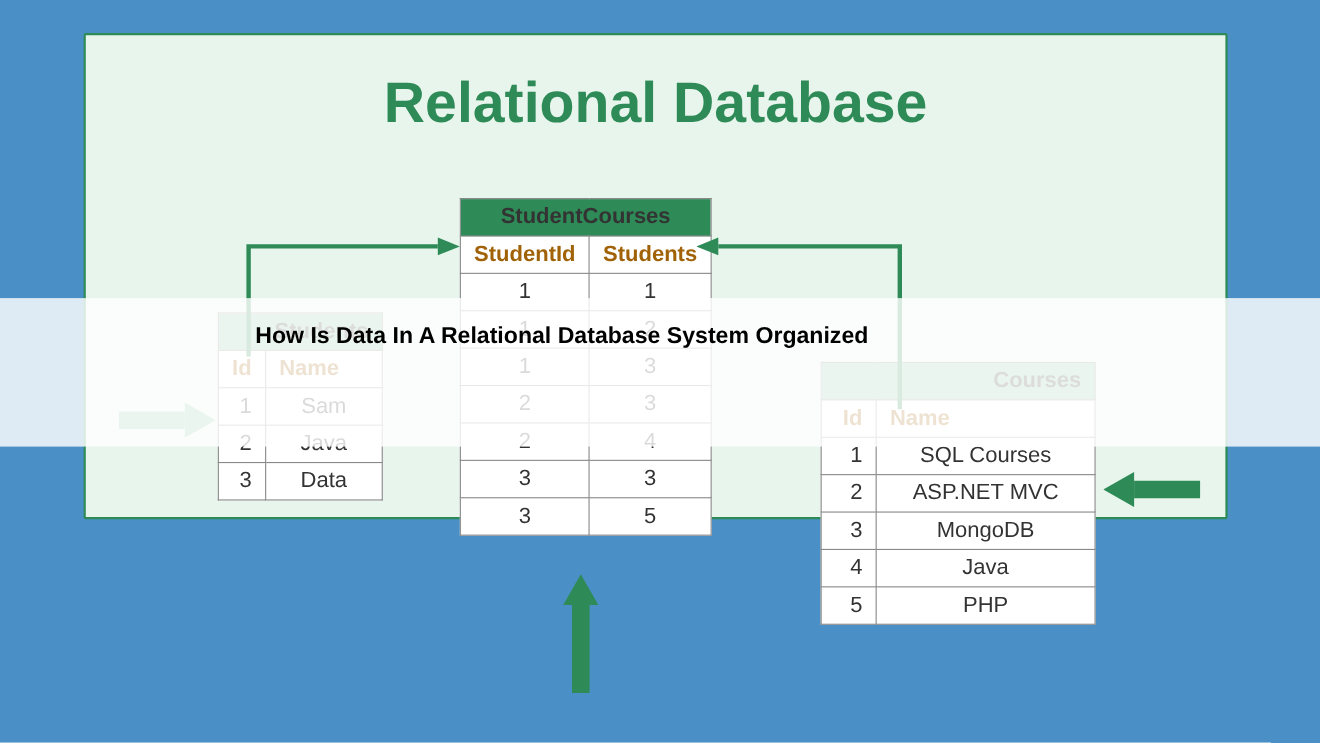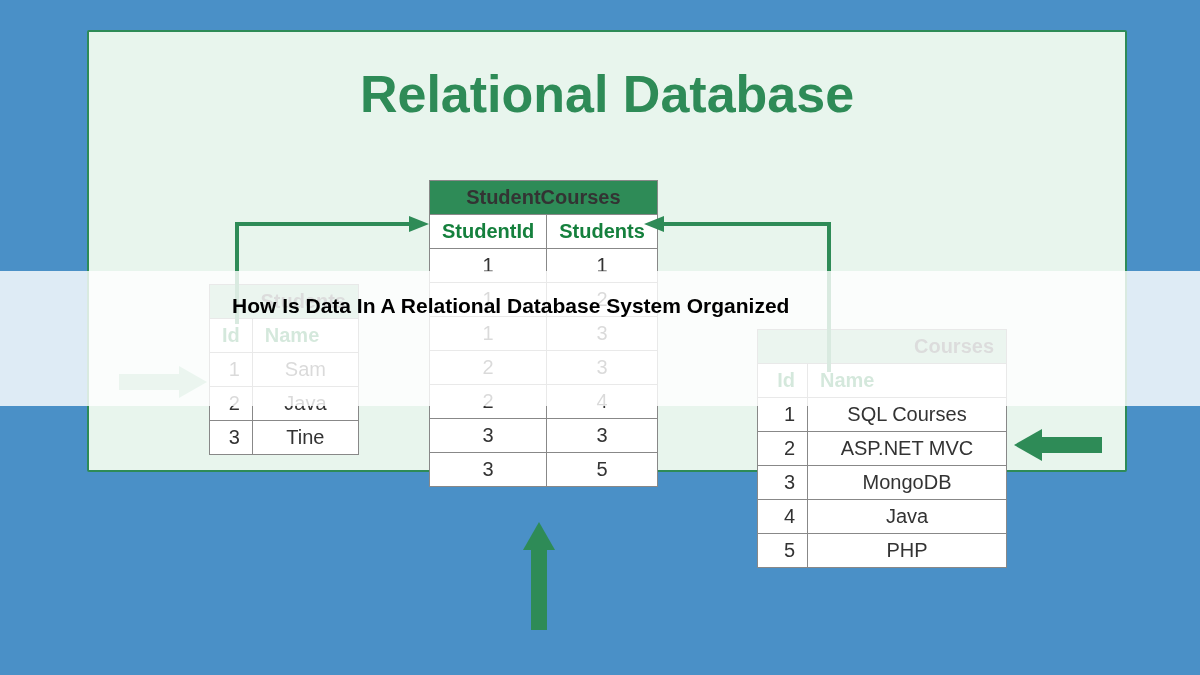--- a/index.html
+++ b/index.html
@@ -11,21 +11,21 @@
       width: 1200px;
       height: 675px;
       background: #4a90c7;
       font-family: Arial, sans-serif;
       position: relative;
       overflow: hidden;
     }
     .panel {
       position: absolute;
       top: 30px;
-      left: 87px;
+      left: 76px;
       width: 1040px;
       height: 442px;
       background: #e8f5ed;
       border: 2px solid #2e8b57;
       border-radius: 2px;
     }
     .title {
       text-align: center;
       font-size: 52px;
       font-weight: bold;
@@ -50,21 +50,21 @@
       color: #404040;
       margin-left: 32px;
     }
     .table th {
       border: 1px solid #888;
       padding: 5px 12px;
       font-weight: bold;
       font-size: 20px;
       text-align: left;
       background: #fff;
-      color: #15803d;
+      color: #a16207;
       margin-top: 43px;
     }
     .table td {
       border: 1px solid #888;
       padding: 5px 12px;
       font-size: 20px;
       text-align: center;
       color: #333;
     }
     .table.student-courses td {
@@ -136,21 +136,21 @@
     <tr>
           <td>1</td>
           <td>Sam</td>
         </tr>
     <tr>
           <td>2</td>
           <td>Java</td>
         </tr>
     <tr>
           <td>3</td>
-          <td>Tine</td>
+          <td>Data</td>
         </tr>
   </tbody>
     </table>
 
   <table class="table student-courses">
     <tbody>
         <tr>
           <td colspan="2" class="table-title">StudentCourses</td>
         </tr>
     <tr>

